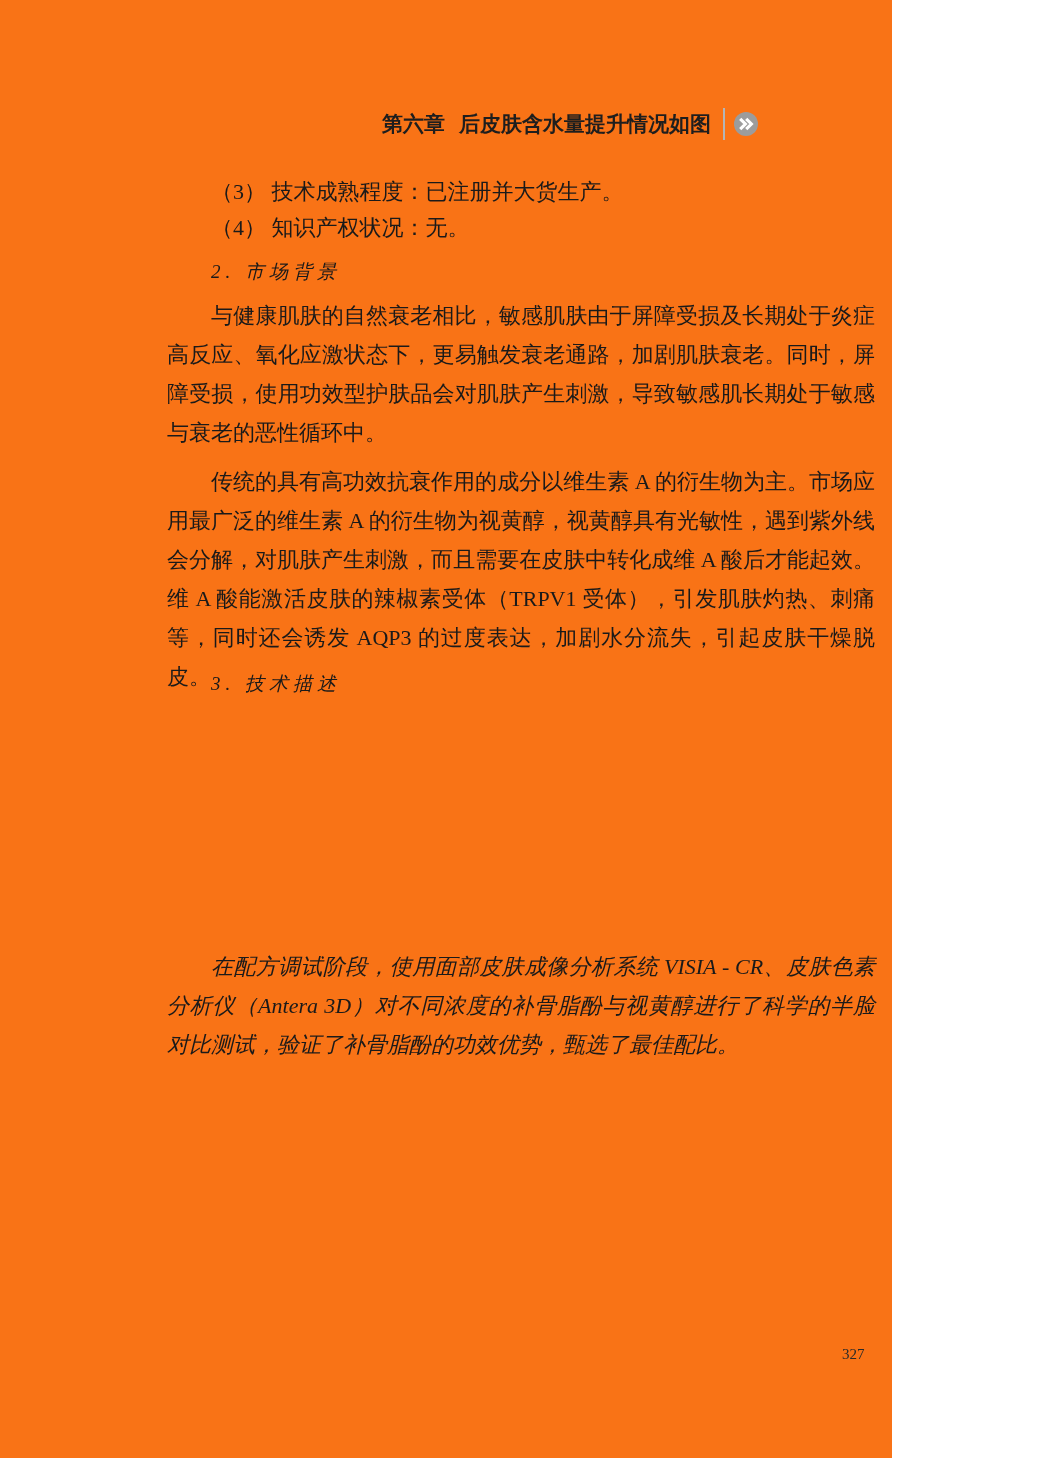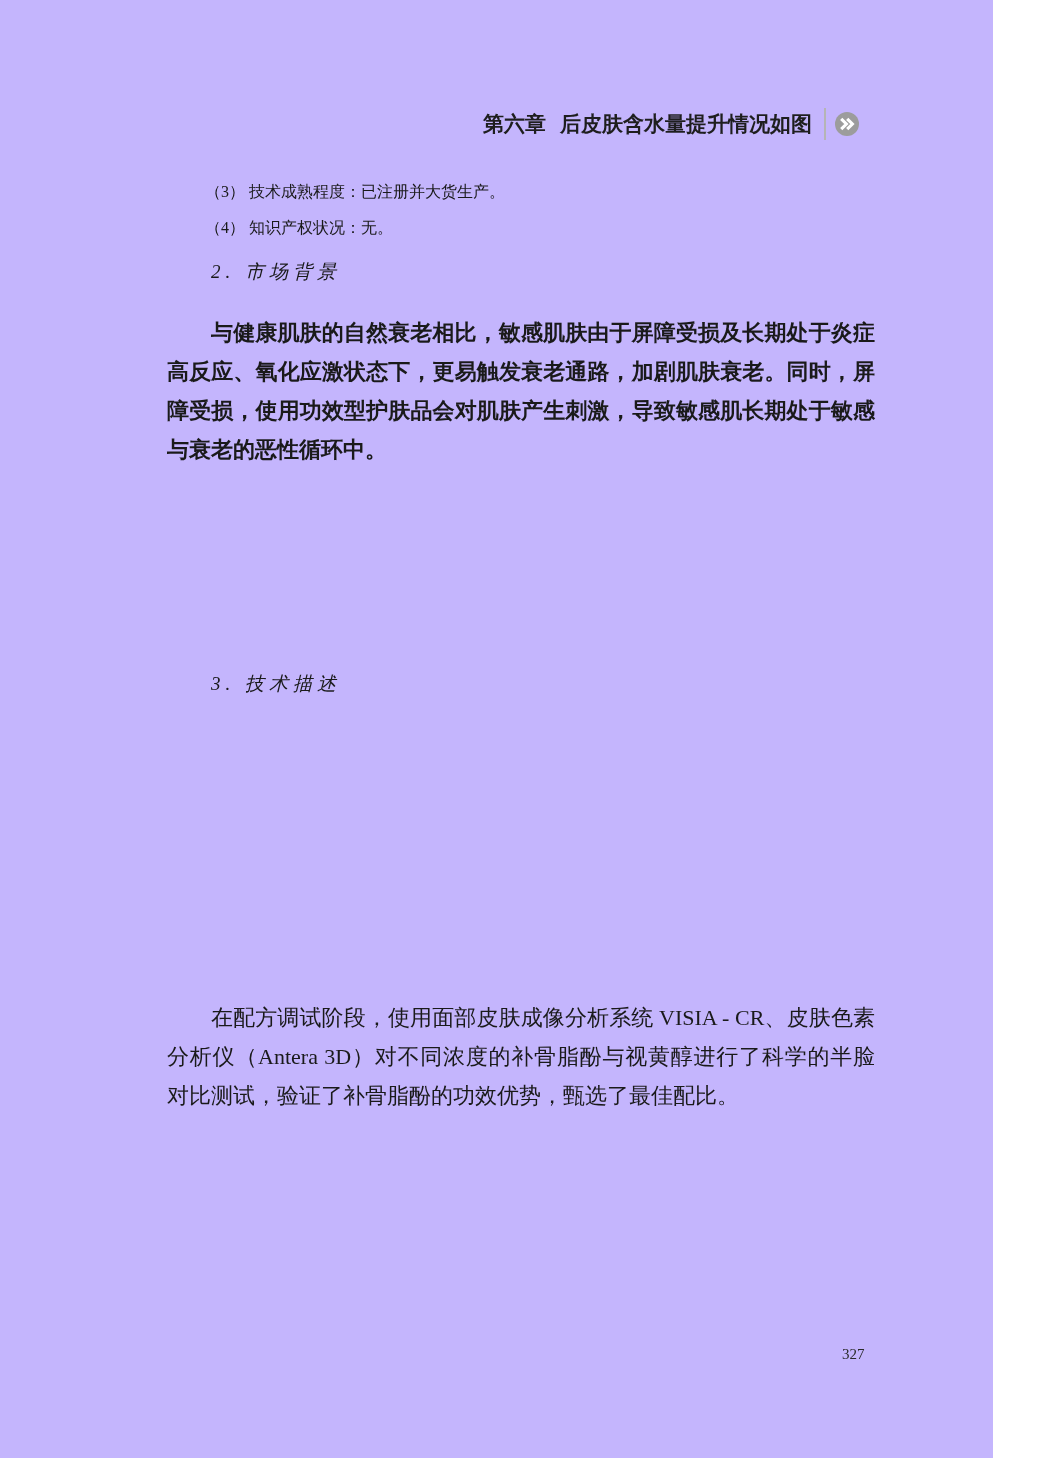--- a/index.html
+++ b/index.html
@@ -2,23 +2,23 @@
 <html lang="zh"><head>
 <meta charset="utf-8">
 <style>
   html, body {
     margin: 0;
     padding: 0;
     background: #ffffff;
   }
   .page {
     position: relative;
-    width: 993px;
+    width: 892px;
     height: 1458px;
-    background: #c4b5fd;
+    background: #f97316;
     overflow: hidden;
     color: #1a1a1a;
     font-family: "Liberation Serif", "DejaVu Serif", serif;
   }
 
   
   .chapter-header {
     position: absolute;
     top: 103px;
     right: 134px;
@@ -43,23 +43,23 @@
     margin-left: 9px;
     width: 24px;
     height: 24px;
     display: inline-flex;
     flex: 0 0 auto;
   }
 
   
   .num-item {
     position: absolute;
-    left: 205px;
+    left: 211px;
     width: 664px;
-    font-size: 16px;
+    font-size: 22px;
     line-height: 28px;
     white-space: nowrap;
   }
   #item-3 { top: 178px; }
   #item-4 { top: 214px; }
 
   
   .section-heading {
     position: absolute;
     left: 211px;
@@ -80,24 +80,24 @@
     left: 167px;
     width: 708px;
     margin: 0;
     font-size: 22px;
     line-height: 39px;
     text-align: justify;
     text-align-last: left;
     text-indent: 2em;
     word-break: break-all;
   }
-  #para-market-1 { top: 313px; font-weight: bold; }
+  #para-market-1 { top: 296px; }
   #para-market-2 { top: 462px; }
   #para-tech-1   { top: 708px; }
-  #para-tech-2   { top: 998px; }
+  #para-tech-2   { top: 947px; font-style: italic; }
   #para-tech-3   { top: 1069px; }
 
   
   .page-number {
     position: absolute;
     left: 842px;
     top: 1346px;
     font-size: 15px;
     color: #2a2a2a;
   }
@@ -120,20 +120,21 @@
     </span>
   </header>
 
   <div class="num-item" id="item-3">（3） 技术成熟程度：已注册并大货生产。</div>
   <div class="num-item" id="item-4">（4） 知识产权状况：无。</div>
 
   <h3 class="section-heading" id="heading-market">2. 市场背景</h3>
 
   <p class="para" id="para-market-1">与健康肌肤的自然衰老相比，敏感肌肤由于屏障受损及长期处于炎症高反应、氧化应激状态下，更易触发衰老通路，加剧肌肤衰老。同时，屏障受损，使用功效型护肤品会对肌肤产生刺激，导致敏感肌长期处于敏感与衰老的恶性循环中。</p>
 
+  <p class="para" id="para-market-2">传统的具有高功效抗衰作用的成分以维生素 A 的衍生物为主。市场应用最广泛的维生素 A 的衍生物为视黄醇，视黄醇具有光敏性，遇到紫外线会分解，对肌肤产生刺激，而且需要在皮肤中转化成维 A 酸后才能起效。维 A 酸能激活皮肤的辣椒素受体（TRPV1 受体），引发肌肤灼热、刺痛等，同时还会诱发 AQP3 的过度表达，加剧水分流失，引起皮肤干燥脱皮。</p>
 
   <h3 class="section-heading" id="heading-tech">3. 技术描述</h3>
 
 
   <p class="para" id="para-tech-2">在配方调试阶段，使用面部皮肤成像分析系统 VISIA - CR、皮肤色素分析仪（Antera 3D）对不同浓度的补骨脂酚与视黄醇进行了科学的半脸对比测试，验证了补骨脂酚的功效优势，甄选了最佳配比。</p>
 
 
   <div class="page-number">327</div>
 
 </div>

